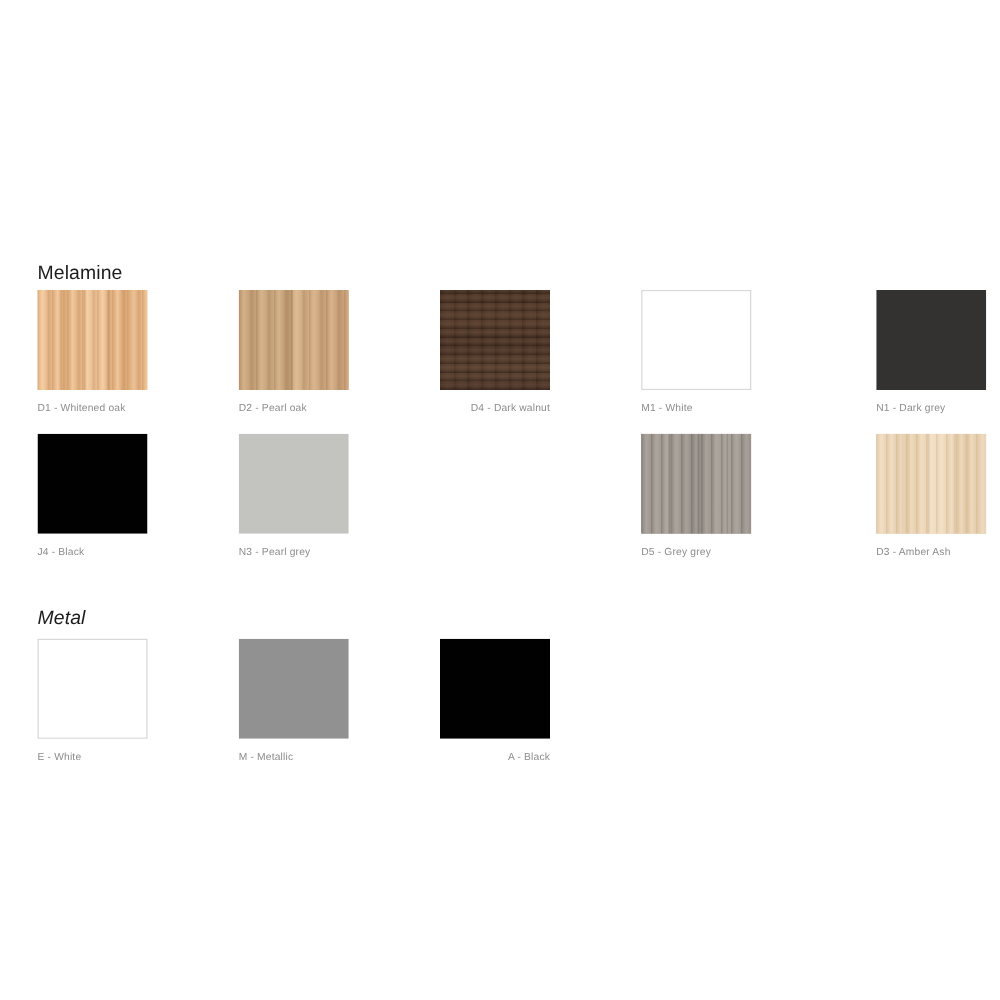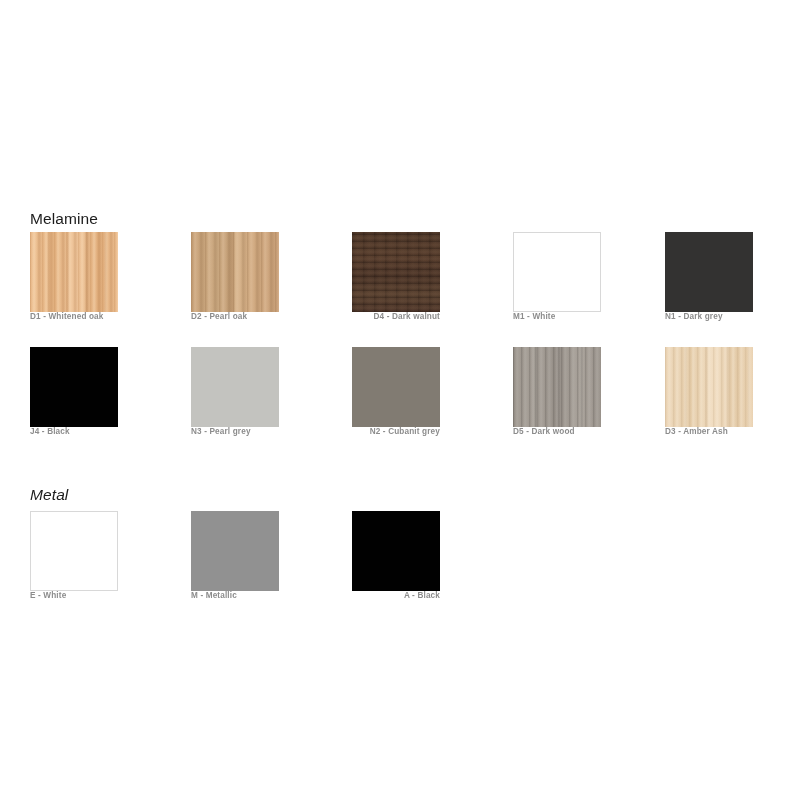--- a/index.html
+++ b/index.html
@@ -48,43 +48,43 @@
   }
   .cell {
     position: absolute;
     top: 0;
     width: 88px;
   }
   .cell.c0 { left: 30px; }
   .cell.c1 { left: 191px; }
   .cell.c2 { left: 352px; text-align: right; }
   .cell.c3 { left: 513px; }
-  .cell.c4 { left: 638px; padding-left: 27px; }
+  .cell.c4 { left: 674px; padding-left: 27px; }
 
   .swatch {
     width: 88px;
     height: 80px;
     box-sizing: border-box;
     position: relative;
     overflow: hidden;
   }
   .swatch.bordered {
     border: 1px solid #d8d8d8;
   }
   .swatch .grain {
     position: absolute;
     left: 0; top: 0; right: 0; bottom: 0;
   }
   .swatch-label {
+    margin-top: 10px;
     font-size: 8.2px;
     color: #8c8c8c;
     letter-spacing: 0.15px;
     line-height: 1.2;
     white-space: nowrap;
-    font-weight: bold;
   }
 
   
 
   
   .tex-whitened-oak {
     background-color: #e6b887;
     background-image:
       repeating-linear-gradient(90deg,
         rgba(196,140,88,0.42) 0px, rgba(196,140,88,0.0) 2px,
@@ -191,31 +191,25 @@
           <div class="grain" style="background: rgb(1, 1, 1);"></div>
         </div>
         <div class="swatch-label">J4 - Black</div>
       </div>
       <div class="cell c1">
         <div class="swatch">
           <div class="grain" style="background: rgb(195, 195, 191);"></div>
         </div>
         <div class="swatch-label">N3 - Pearl grey</div>
       </div>
-      <div class="cell c2">
-        <div class="swatch">
-          <div class="grain" style="background: rgb(129, 123, 114);"></div>
-        </div>
-        <div class="swatch-label">N2 - Cubanit grey</div>
-      </div>
       <div class="cell c3">
         <div class="swatch">
           <div class="grain tex-grey-wood"></div>
         </div>
-        <div class="swatch-label">D5 - Dark wood</div>
+        <div class="swatch-label">D5 - Grey grey</div>
       </div>
       <div class="cell c4">
         <div class="swatch">
           <div class="grain tex-sand-ash"></div>
         </div>
         <div class="swatch-label">D3 - Amber Ash</div>
       </div>
     </div>
   </div>
 

